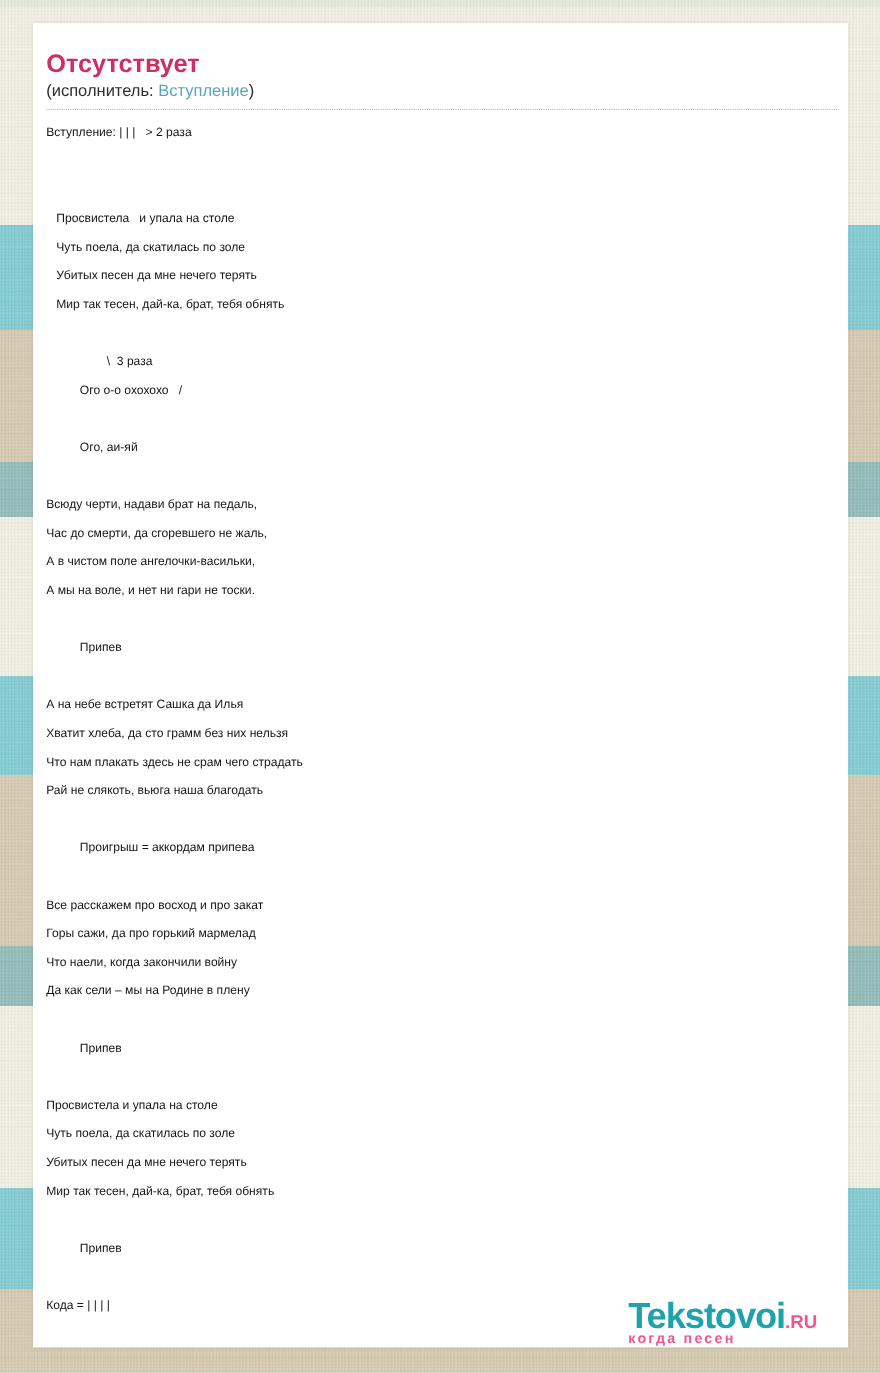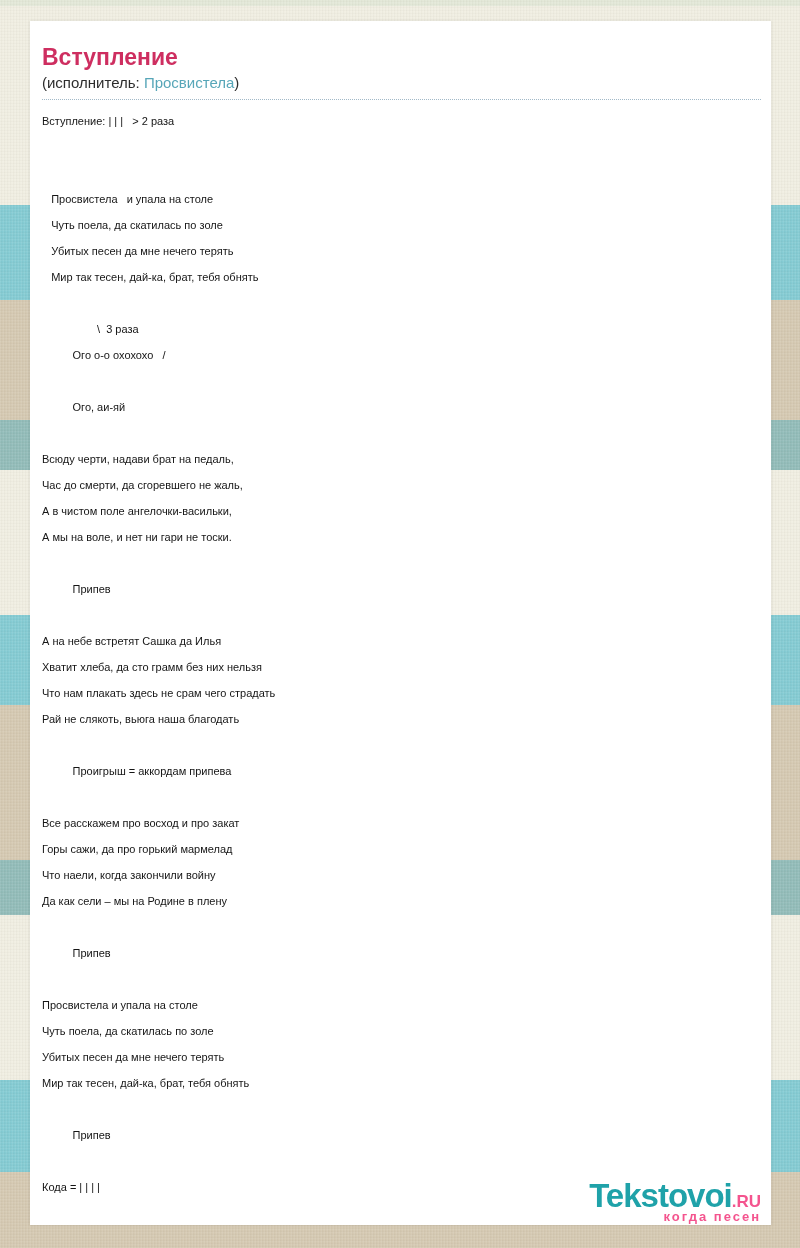--- a/index.html
+++ b/index.html
@@ -77,22 +77,21 @@
   pre.lyrics {
     margin: 8px 0 0 0;
     font-family: "Liberation Sans", sans-serif;
     font-size: 11px;
     line-height: 26px;
     color: var(--text-black);
     white-space: pre;
   }
   .logo {
     position: absolute;
-    right: 10px; bottom: 2px;
-    text-align: right;
+    right: 28px; bottom: 2px;
     text-decoration: none;
     display: block;
     cursor: pointer;
     line-height: 1;
   }
   .logo .brand {
     font-size: 33px;
     font-weight: bold;
     letter-spacing: -1px;
     color: var(--logo-teal);
@@ -110,23 +109,23 @@
     font-size: 13px;
     font-weight: bold;
     letter-spacing: 2px;
     color: var(--logo-pink);
   }
 </style>
 </head>
 <body>
 
 <main class="card">
-  <h1 class="title">Вступление</h1>
+  <h1 class="title">Отсутствует</h1>
 
-  <div class="artist"><span>(исполнитель: </span><a class="artist-link">Просвистела</a><span>)</span></div>
+  <div class="artist"><span>(исполнитель: </span><a class="artist-link">Вступление</a><span>)</span></div>
 
   <pre class="lyrics">Вступление: | | |   &gt; 2 раза
 
 
    Просвистела   и упала на столе
    Чуть поела, да скатилась по золе
    Убитых песен да мне нечего терять
    Мир так тесен, дай-ка, брат, тебя обнять
 
                   \  3 раза

